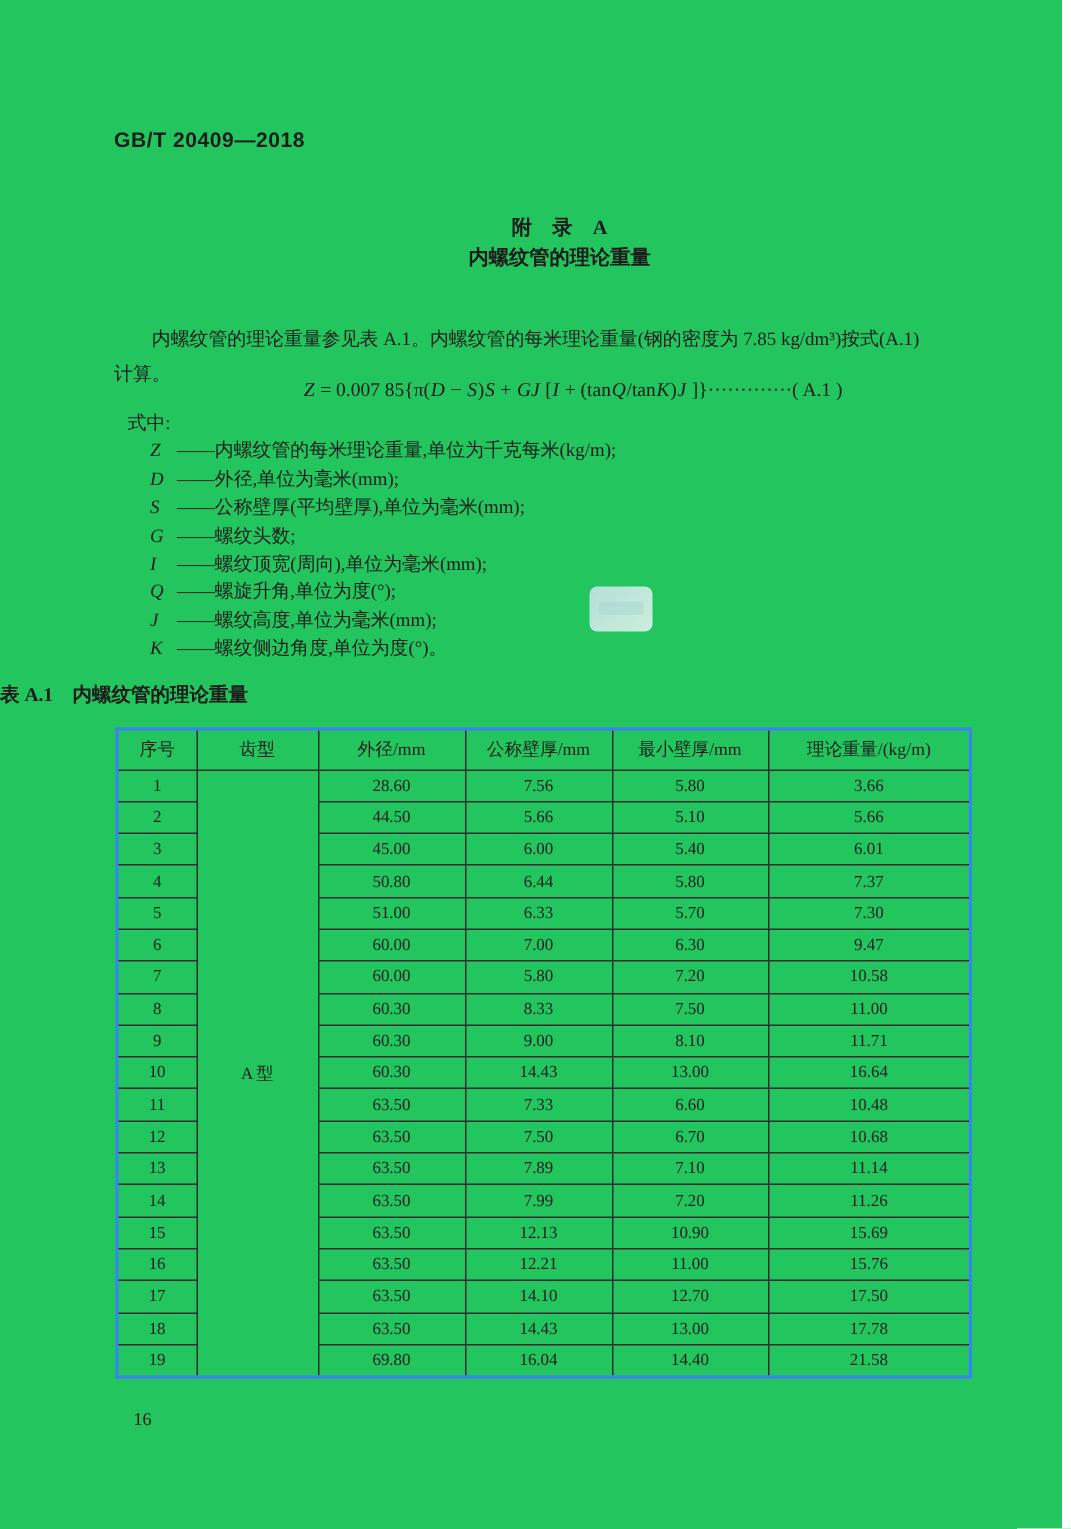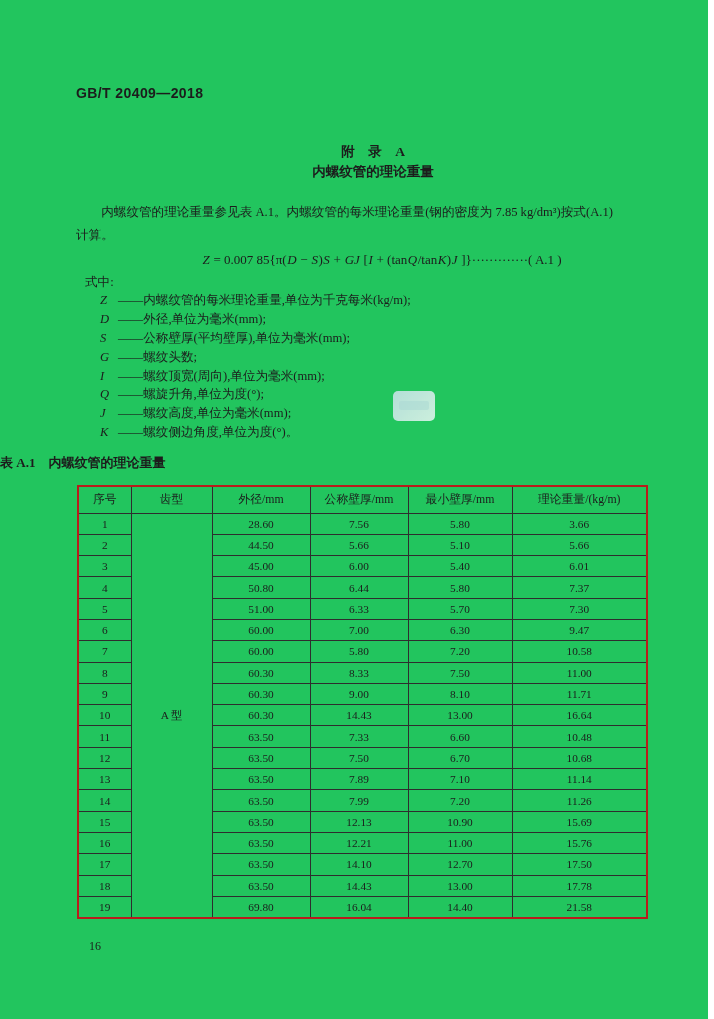--- a/index.html
+++ b/index.html
@@ -29,21 +29,21 @@
     width: 714px;
     text-align: center;
     font-weight: bold;
     line-height: 20px;
     font-size: 13.5px;
   }
   .title-block div { white-space: pre; }
   .intro {
     position: absolute;
     left: 76px;
-    top: 201px;
+    top: 215px;
     width: 570px;
     font-size: 12.6px;
     line-height: 23px;
   }
   .intro .line1 { text-indent: 2em; }
   .formula-line {
     position: absolute;
     left: 202px;
     top: 252px;
     width: 412px;
@@ -90,21 +90,21 @@
     white-space: pre;
   }
   .table-wrap {
     position: absolute;
     left: 77px;
     top: 485px;
   }
   table.weights {
     border-collapse: collapse;
     table-layout: fixed;
-    border: 2px solid #b91c1c;
+    border: 2px solid #3b82f6;
     padding-left: 24px;
   }
   table.weights th, table.weights td {
     border: 1px solid #2e2e2e;
     text-align: center;
     vertical-align: middle;
     padding: 0;
     font-weight: normal;
     overflow: hidden;
     white-space: pre;

